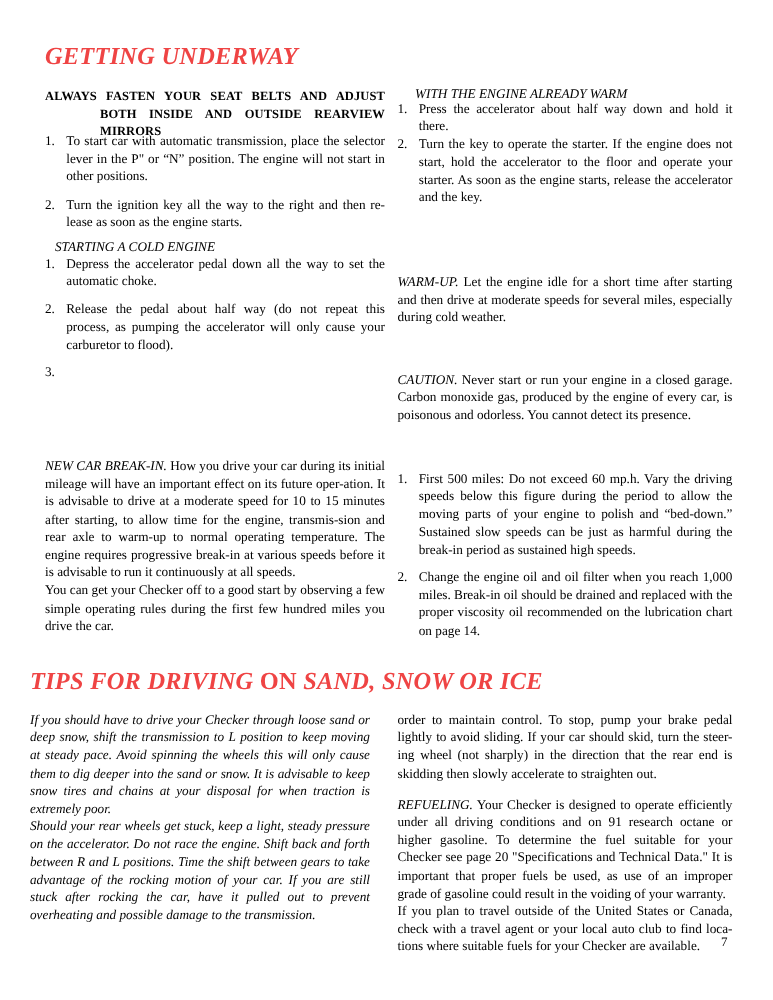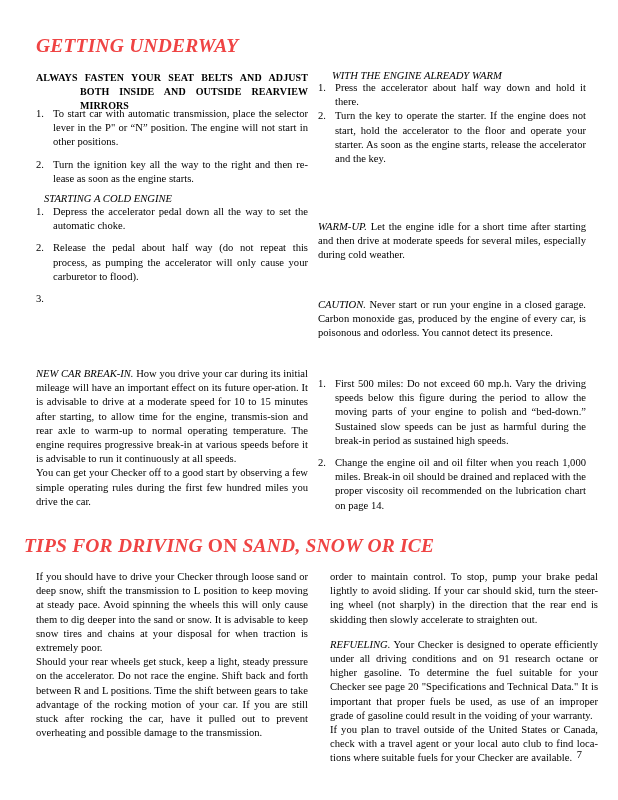--- a/index.html
+++ b/index.html
@@ -108,22 +108,22 @@
   #blk-warm-list { position: absolute; left: 318px; top: 81px; width: 268px; }
   #blk-flooded { position: absolute; left: 318px; top: 163px; width: 268px; }
   #blk-warmup { position: absolute; left: 318px; top: 220px; width: 268px; }
   #blk-caution { position: absolute; left: 318px; top: 278px; width: 268px; margin-top: 20px; }
 
   #blk-breakin-head { position: absolute; left: 36px; top: 341px; }
   #blk-breakin-body { position: absolute; left: 36px; top: 367px; width: 272px; }
   #blk-breakin-list { position: absolute; left: 318px; top: 377px; width: 268px; }
 
   #blk-tips-head { position: absolute; left: 24px; top: 536px; }
-  #blk-tips-left { position: absolute; left: 36px; top: 570px; width: 272px; }
-  #blk-tips-right { position: absolute; left: 318px; top: 570px; width: 268px; margin-left: 12px; }
+  #blk-tips-left { position: absolute; left: 24px; top: 570px; width: 272px; font-style: italic; }
+  #blk-tips-right { position: absolute; left: 318px; top: 570px; width: 268px; }
 
   #page-number {
     position: absolute;
     right: 36px;
     top: 750px;
     font-size: 10.4px;
     line-height: 1;
   }
   .gap-md { display: block; height: 11px; }
 </style>

